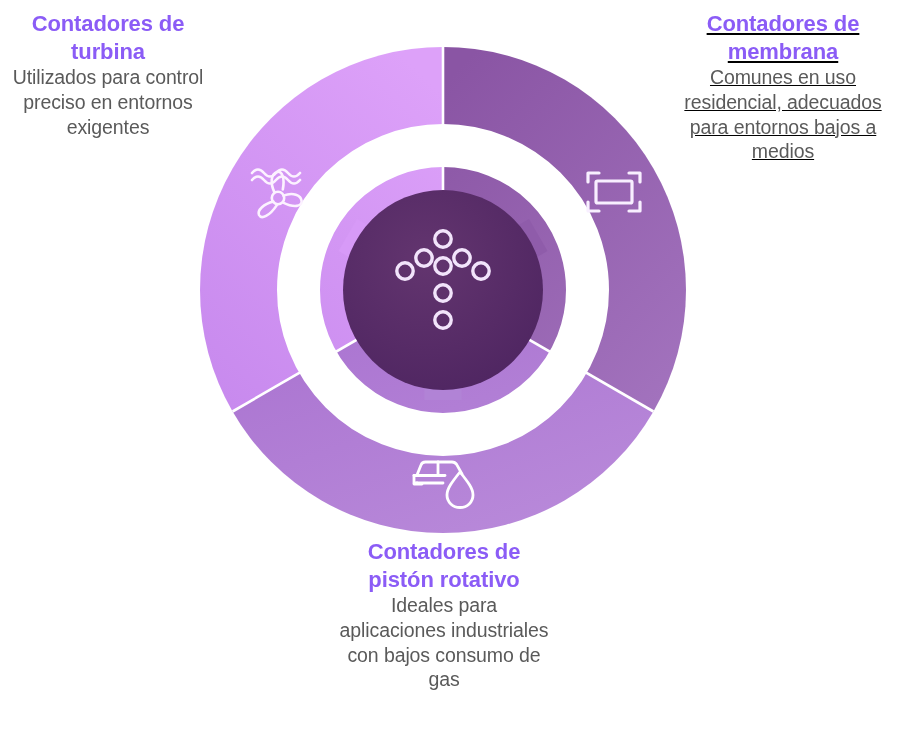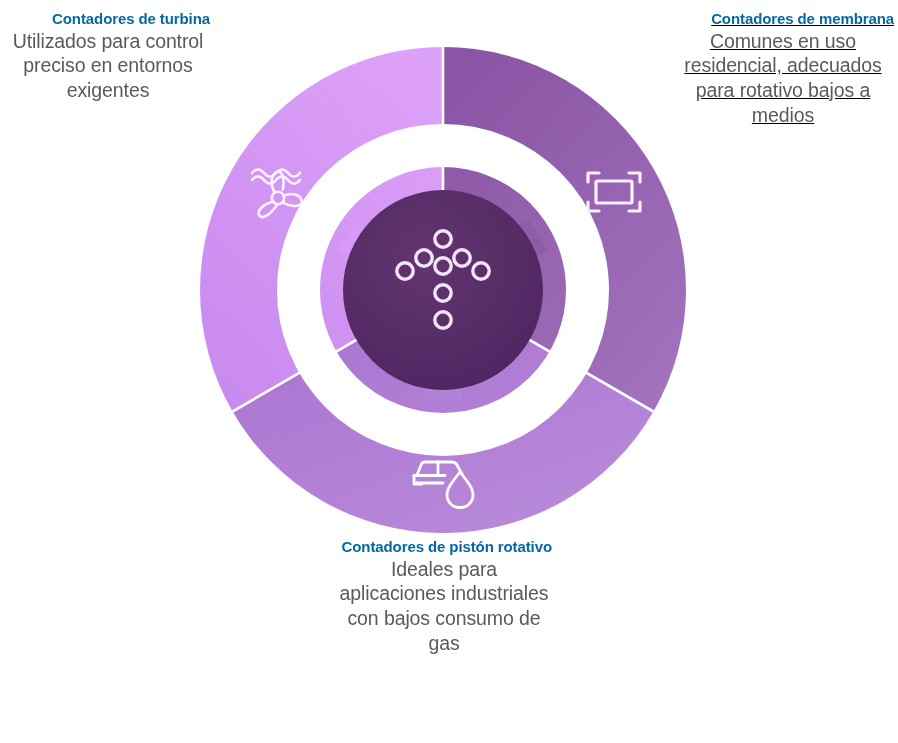--- a/index.html
+++ b/index.html
@@ -33,25 +33,24 @@
   }
 
   
   .label-block {
     position: absolute;
     text-align: center;
     line-height: 1.26;
   }
   .label-title {
     font-weight: bold;
-    font-size: 15px;
-    color: #0369a1;
+    font-size: 22px;
+    color: #8b5cf6;
     display: block;
     letter-spacing: -0.1px;
-    text-align: right;
   }
   .label-desc {
     font-weight: normal;
     font-size: 19.5px;
     color: #5a5a5a;
     display: block;
     letter-spacing: -0.1px;
   }
 
   #label-turbine {
@@ -186,21 +185,21 @@
     </g>
   </svg>
 
   <div class="label-block" id="label-turbine">
     <span class="label-title">Contadores de turbina</span>
     <span class="label-desc">Utilizados para control preciso en entornos exigentes</span>
   </div>
 
   <div class="label-block" id="label-membrana">
     <span class="label-title">Contadores de membrana</span>
-    <span class="label-desc">Comunes en uso residencial, adecuados para rotativo bajos a medios</span>
+    <span class="label-desc">Comunes en uso residencial, adecuados para entornos bajos a medios</span>
   </div>
 
   <div class="label-block" id="label-piston">
     <span class="label-title">Contadores de pistón rotativo</span>
     <span class="label-desc">Ideales para aplicaciones industriales con bajos consumo de gas</span>
   </div>
 
 </div>
 
 </body></html>

